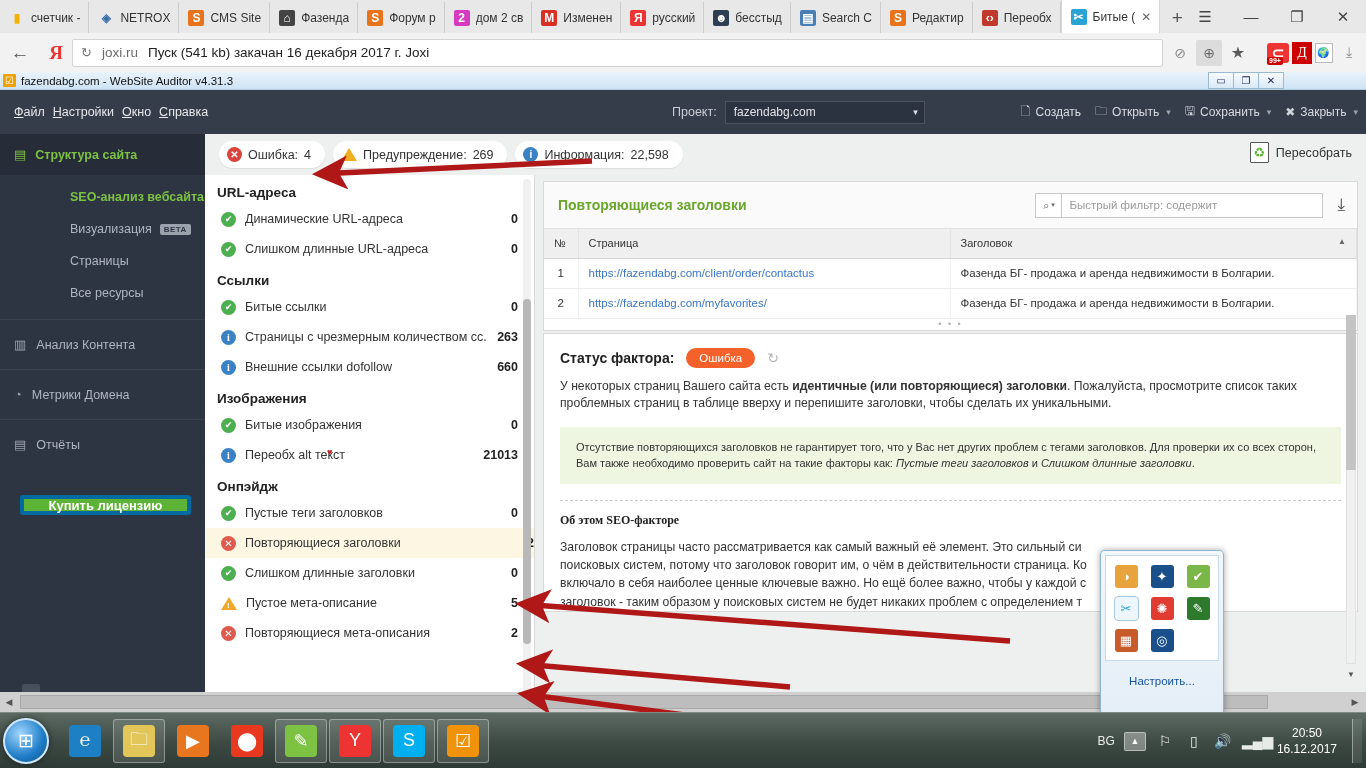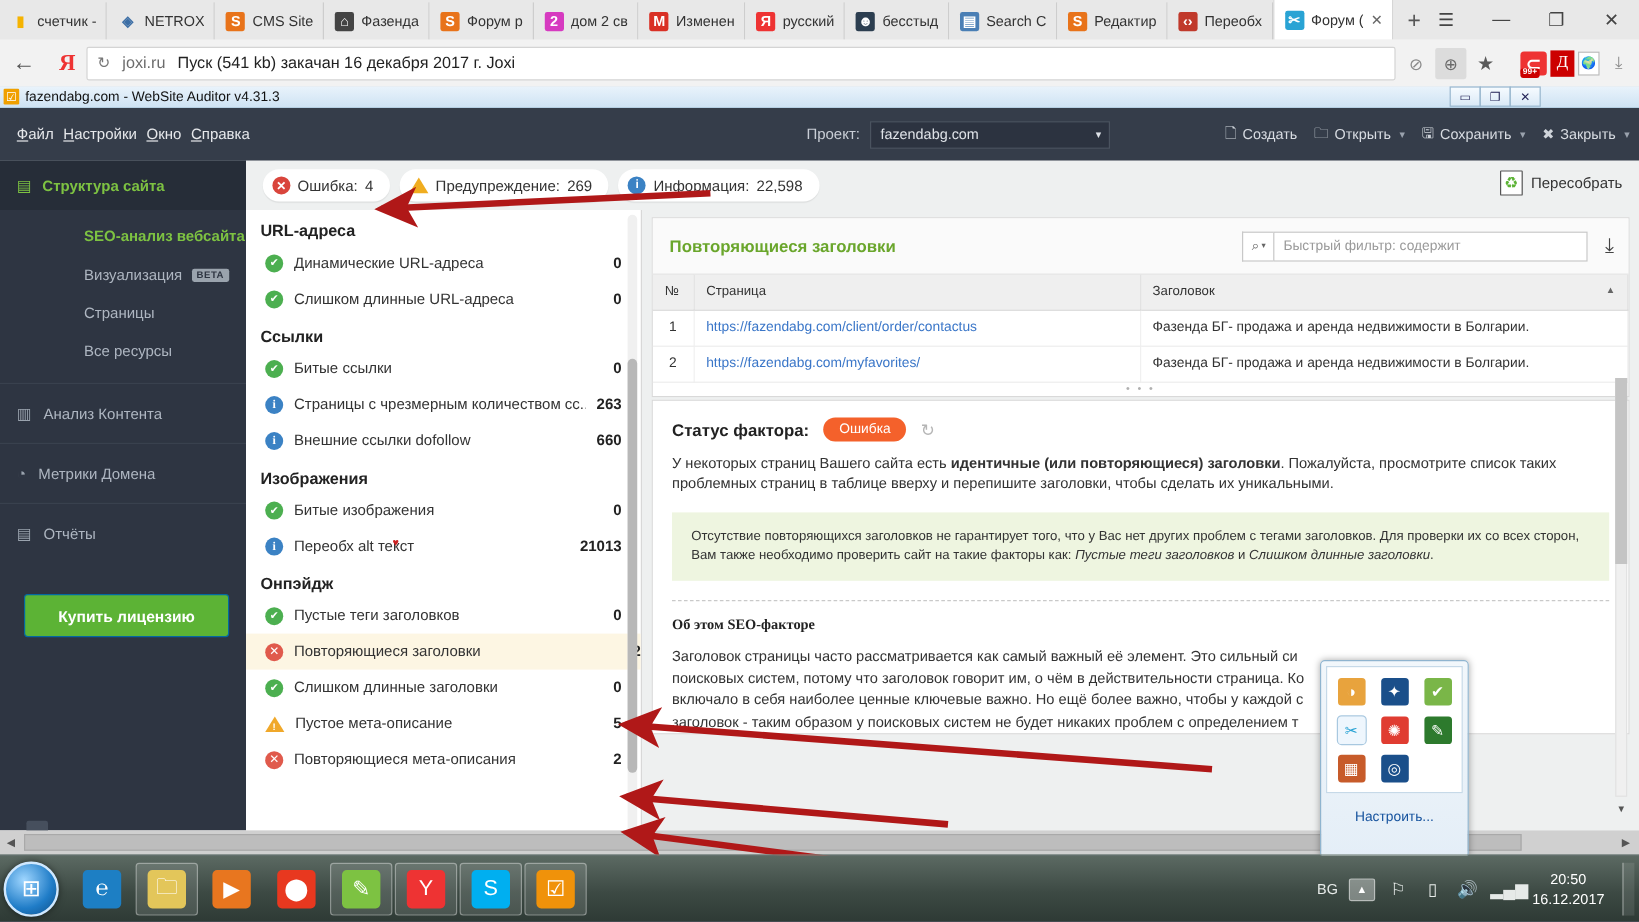--- a/index.html
+++ b/index.html
@@ -168,22 +168,22 @@
   .beta {
     background: #9aa3ad; color: #2e3542; font-size: 8px; font-weight: bold;
     padding: 1px 4px; border-radius: 2px; letter-spacing: .4px;
   }
   .side-group {
     height: 50px; display: flex; align-items: center; gap: 10px;
     padding-left: 14px; font-size: 12.5px; color: #aeb6c1;
     border-top: 1px solid #39414e;
   }
   .buy-btn {
-    margin: 26px 14px 0 20px; height: 36px; background: #5cb335;
-    border: 1px solid #0369a1; border-radius: 3px; color: #fff;
+    margin: 26px 14px 0 20px; height: 20px; background: #5cb335;
+    border: 4px solid #0369a1; border-radius: 3px; color: #fff;
     font-size: 13px; font-weight: bold; display: flex;
     align-items: center; justify-content: center;
   }
   .side-bottom-ico {
     position: absolute; bottom: -2px; left: 22px; width: 18px; height: 10px;
     background: #464f5d; border-radius: 2px 2px 0 0;
   }
 
   
   .main { flex: 1 1 auto; background: #eef0f0; display: flex; flex-direction: column;
@@ -470,21 +470,21 @@
         <div class="tab">
           <span class="tab-ico" style="background:#e8731a;color:#fff">S</span>
           <span class="tab-title">Редактир</span>
         </div>
         <div class="tab">
           <span class="tab-ico" style="background:#c0392b;color:#fff">‹›</span>
           <span class="tab-title">Переобх</span>
         </div>
         <div class="tab active">
           <span class="tab-ico" style="background:#29a3d4;color:#fff">✂</span>
-          <span class="tab-title">Форум (</span>
+          <span class="tab-title">Битые (</span>
           <span class="tab-x">✕</span>
         </div>
         <div class="newtab">+</div>
       </div>
     <div class="winctl-browser">
       <div>☰</div>
       <div>—</div>
       <div>❐</div>
       <div>✕</div>
     </div>

